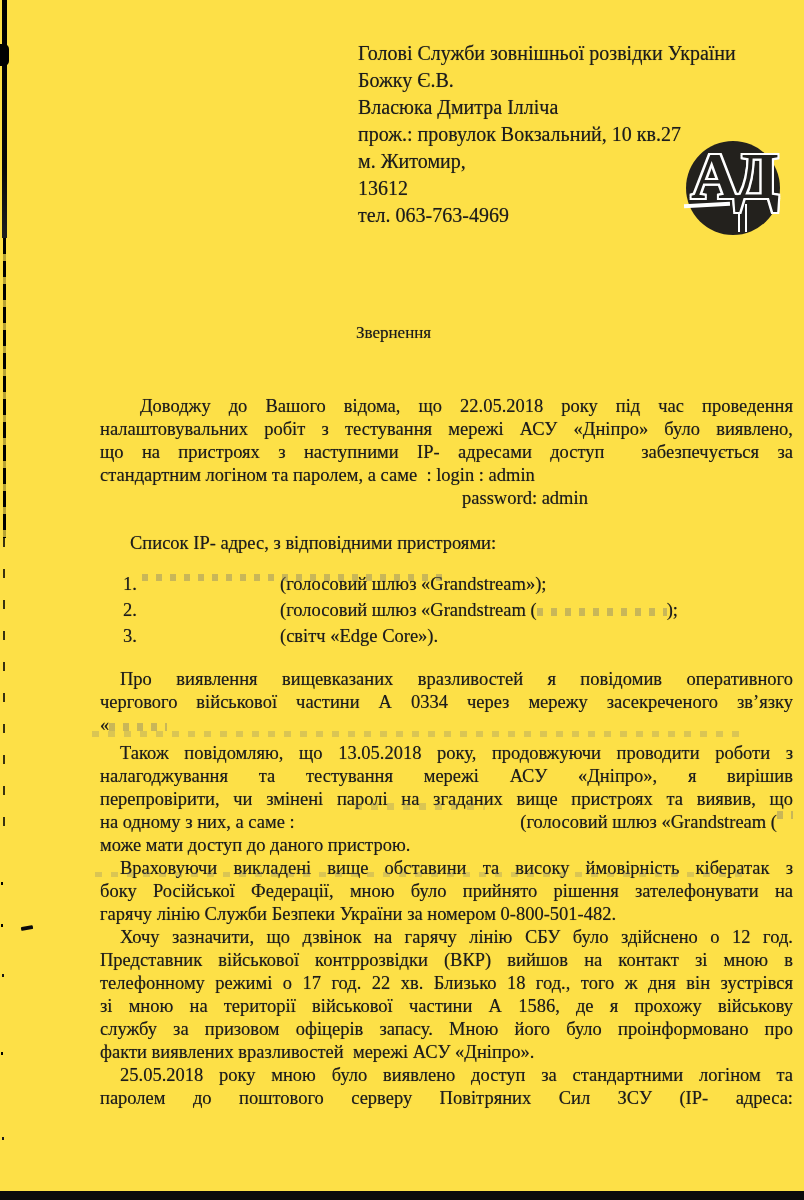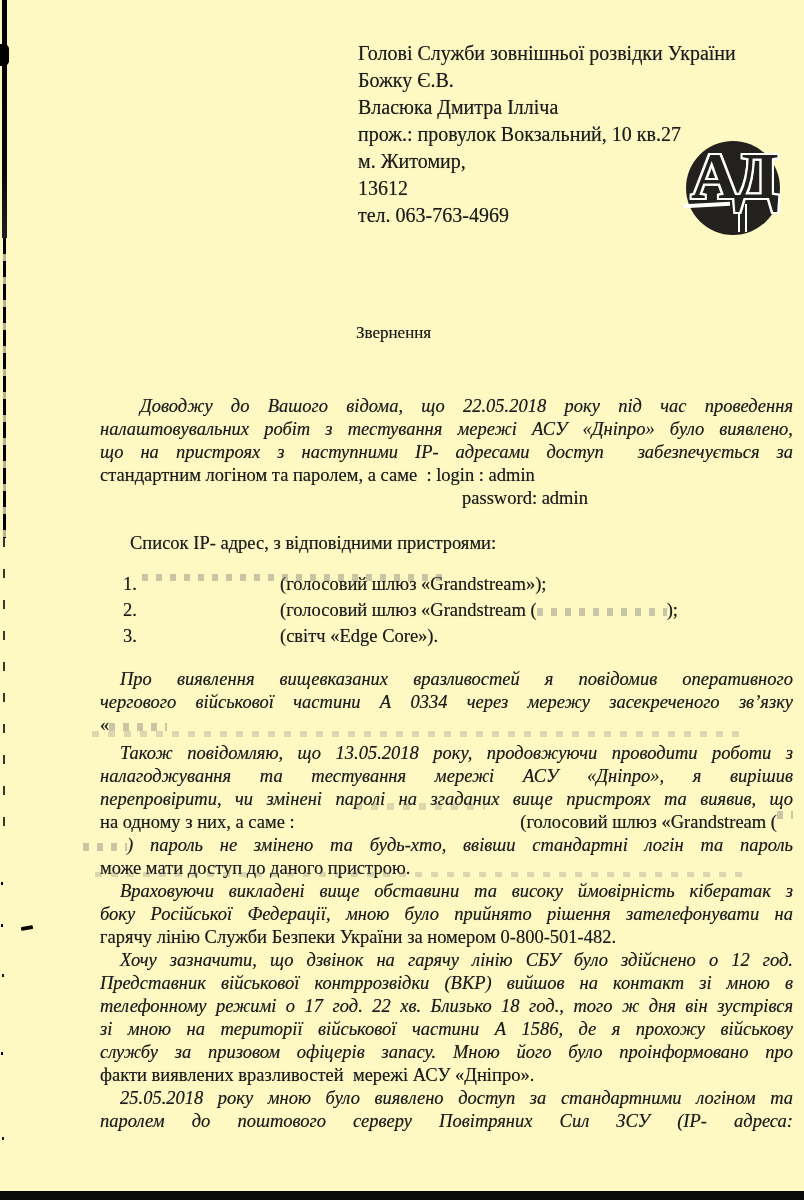--- a/index.html
+++ b/index.html
@@ -1,19 +1,19 @@
 <!DOCTYPE html>
 <html><head>
 <meta charset="utf-8">
 <title>Звернення</title>
 <style>
   html,body{margin:0;padding:0;background:#e9e9e9;}
   .page{
     position:relative;width:804px;height:1200px;margin:0 auto;
-    background:#fef9c3;overflow:hidden;
+    background:#fde047;overflow:hidden;
     font-family:"Liberation Serif","DejaVu Serif",serif;
     color:#1c1c1c;
     -webkit-font-smoothing:antialiased;
   }
   .page *{box-sizing:border-box;}
   .txt{ text-shadow:0 0 .7px rgba(20,20,20,.55); }
 
   
   .recipient{position:absolute;left:358px;top:40px;width:400px;font-size:20px;line-height:27px;}
   .recipient div{white-space:nowrap;}
@@ -32,21 +32,21 @@
   }
   .stamp-baseline{position:absolute;left:-2px;top:62px;width:46px;height:4px;background:#fff;transform:rotate(-3deg);}
   .stamp-leg{position:absolute;left:52px;top:63px;width:9px;height:28px;background:#23211d;border-left:2px solid #fff;border-right:2px solid #fff;}
 
   
   .title{position:absolute;left:356px;top:321px;font-size:17px;line-height:23px;}
 
   
   .body-text{position:absolute;left:100px;top:395px;width:693px;font-size:18.5px;}
   .line{position:relative;height:23px;line-height:23px;text-align:left;}
-  .line.just{text-align:justify;text-align-last:justify;font-style:italic;}
+  .line.just{text-align:justify;text-align-last:justify;}
   .line.item{height:26px;line-height:26px;}
   .line.split{display:flex;}
   .num{display:inline-block;width:180px;padding-left:23px;}
   .spacer{width:100%;}
   .flexgap{flex:1 1 auto;}
 
   
   .smudge{
     background:repeating-linear-gradient(90deg, rgba(115,115,115,.38) 0 6px, rgba(255,255,255,0) 6px 14px);
     filter:blur(.6px);
@@ -120,21 +120,20 @@
       <div class="spacer" style="height: 5px;"></div>
       <div class="line just" style="padding-left: 20px;"><span>Також повідомляю, що 13.05.2018 року, продовжуючи проводити роботи з</span></div>
       <div class="line just"><span>налагоджування та тестування мережі АСУ «Дніпро», я вирішив</span></div>
       <div class="line just"><span>перепровірити, чи змінені паролі на згаданих вище пристроях та виявив, що</span></div>
       <div class="line split">
         <span>на одному з них, а саме :</span>
         <span class="flexgap"></span>
         <span>(голосовий шлюз «Grandstream (</span>
         <span class="smudge inl" style="width: 16px;"></span>
       </div>
-      <div class="line just"><span class="smudge inl" style="width: 44px; margin-left: -17px;"></span><span>) пароль не змінено та будь-хто, ввівши стандартні логін та пароль</span></div>
       <div class="line"><span>може мати доступ до даного пристрою.</span></div>
       <div class="line just" style="padding-left: 20px;"><span>Враховуючи викладені вище обставини та високу ймовірність кібератак з</span></div>
       <div class="line just"><span>боку Російської Федерації, мною було прийнято рішення зателефонувати на</span></div>
       <div class="line"><span>гарячу лінію Служби Безпеки України за номером 0-800-501-482.</span></div>
       <div class="line just" style="padding-left: 20px;"><span>Хочу зазначити, що дзвінок на гарячу лінію СБУ було здійснено о 12 год.</span></div>
       <div class="line just"><span>Представник військової контррозвідки (ВКР) вийшов на контакт зі мною в</span></div>
       <div class="line just"><span>телефонному режимі о 17 год. 22 хв. Близько 18 год., того ж дня він зустрівся</span></div>
       <div class="line just"><span>зі мною на території військової частини А 1586, де я прохожу військову</span></div>
       <div class="line just"><span>службу за призовом офіцерів запасу. Мною його було проінформовано про</span></div>
       <div class="line"><span>факти виявлених вразливостей&nbsp; мережі АСУ «Дніпро».</span></div>

